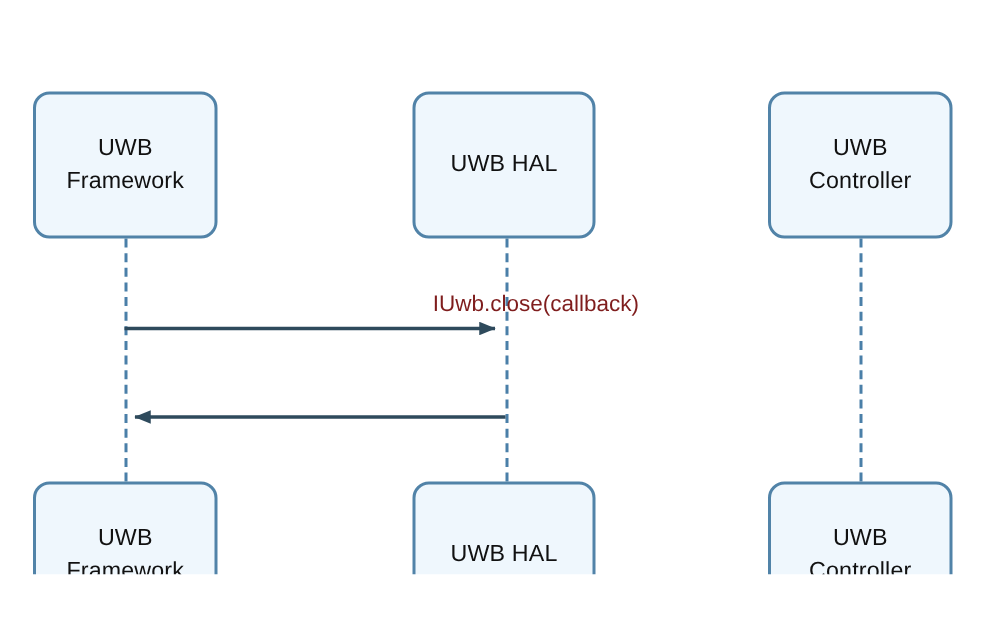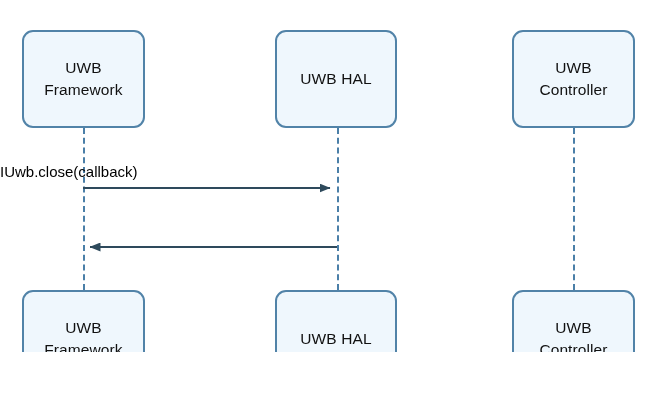--- a/index.html
+++ b/index.html
@@ -7,20 +7,21 @@
     padding: 0;
     background: #ffffff;
   }
   #diagram-root {
     position: relative;
     width: 661px;
     height: 352px;
     background: #ffffff;
     font-family: "Liberation Sans", sans-serif;
     overflow: hidden;
+    margin-top: 31px;
   }
   .lifeline-box {
     position: absolute;
     box-sizing: border-box;
     background: #eff7fd;
     border: 2px solid #5183a8;
     border-radius: 11px;
     display: flex;
     flex-direction: column;
     align-items: center;
@@ -44,25 +45,25 @@
     position: absolute;
     left: 0;
     top: 0;
     width: 661px;
     height: 416px;
     pointer-events: none;
     overflow: visible;
   }
   .msg-label {
     position: absolute;
-    color: #000000;
+    color: #7f1d1d;
     font-size: 15px;
     line-height: 1;
     white-space: nowrap;
-    text-align: left;
+    text-align: right;
   }
 </style>
 </head>
 <body>
 
 <div id="diagram-root">
 
   <div class="lifeline-box" style="left:22px; top:30px; width:123px; height:98px;">
     <span class="box-line">UWB</span>
     <span class="box-line">Framework</span>

